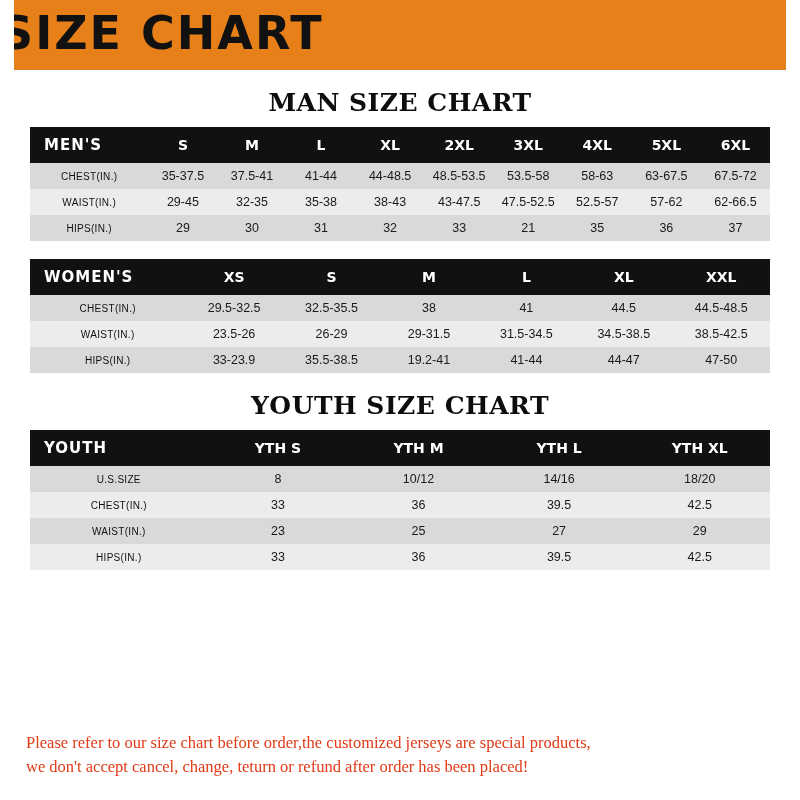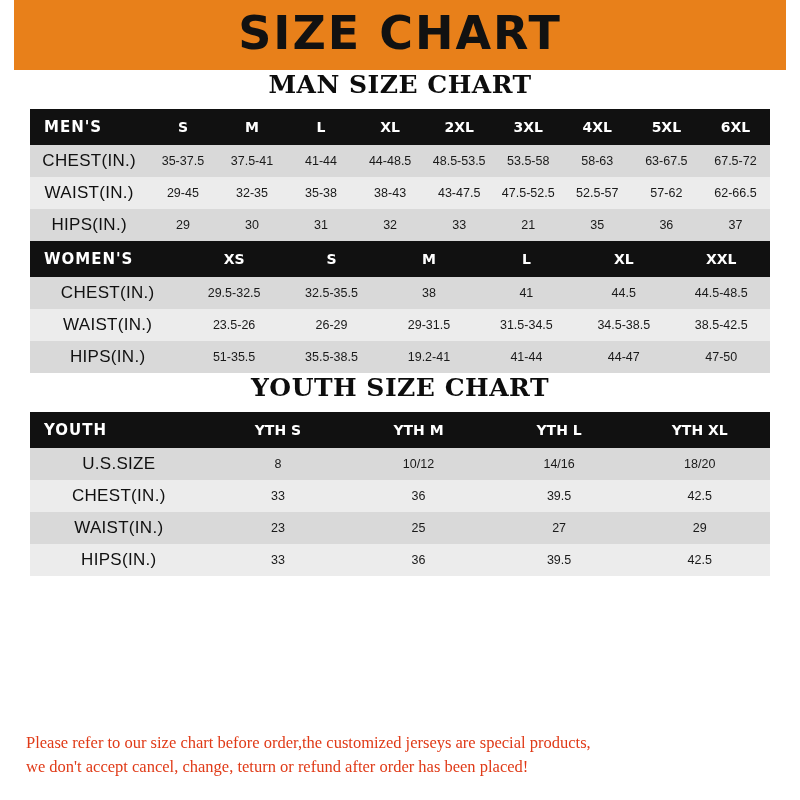--- a/index.html
+++ b/index.html
@@ -22,21 +22,20 @@
     display: flex;
     flex-direction: column;
   }
   
   .header {
     position: relative;
     height: 70px;
     background: #e8801a;
     display: flex;
     align-items: center;
-    justify-content: center;
     flex: 0 0 auto;
   }
   .header-title {
     font-family: "DejaVu Sans", sans-serif;
     font-weight: bold;
     font-size: 46px;
     letter-spacing: 2px;
     color: #111111;
     line-height: 1;
     padding-bottom: 4px;
@@ -51,20 +50,21 @@
   .header-side.left { left: 0; }
   .header-side.right { right: 0; }
 
   
   .content {
     flex: 1 1 auto;
     padding: 0 30px;
     box-sizing: border-box;
   }
   .section {
+    margin-top: 18px;
   }
   .section-title {
     text-align: center;
     font-family: "DejaVu Serif", serif;
     font-weight: bold;
     font-size: 25px;
     letter-spacing: 0.5px;
     color: #0d0d0d;
     margin-bottom: 10px;
   }
@@ -96,21 +96,21 @@
     padding-left: 14px;
     letter-spacing: 1px;
     font-size: 15px;
   }
   table.size-table tbody tr.odd { background: #d9d9d9; }
   table.size-table tbody tr.even { background: #ececec; }
   table.size-table tbody td.row-head {
     font-weight: normal;
     letter-spacing: 0.3px;
     color: #111111;
-    font-size: 17px;
+    font-size: 10px;
   }
 
   
   .men-table col.c0 { width: 16%; }
   .women-table col.c0 { width: 21%; }
   .youth-table col.c0 { width: 24%; }
 
   
   .footer {
     flex: 0 0 auto;
@@ -244,21 +244,21 @@
             <td class="row-head">WAIST(IN.)</td>
             <td>23.5-26</td>
             <td>26-29</td>
             <td>29-31.5</td>
             <td>31.5-34.5</td>
             <td>34.5-38.5</td>
             <td>38.5-42.5</td>
           </tr>
           <tr class="odd">
             <td class="row-head">HIPS(IN.)</td>
-            <td>51-35.5</td>
+            <td>33-23.9</td>
             <td>35.5-38.5</td>
             <td>19.2-41</td>
             <td>41-44</td>
             <td>44-47</td>
             <td>47-50</td>
           </tr>
         </tbody>
       </table>
     </div>
 

